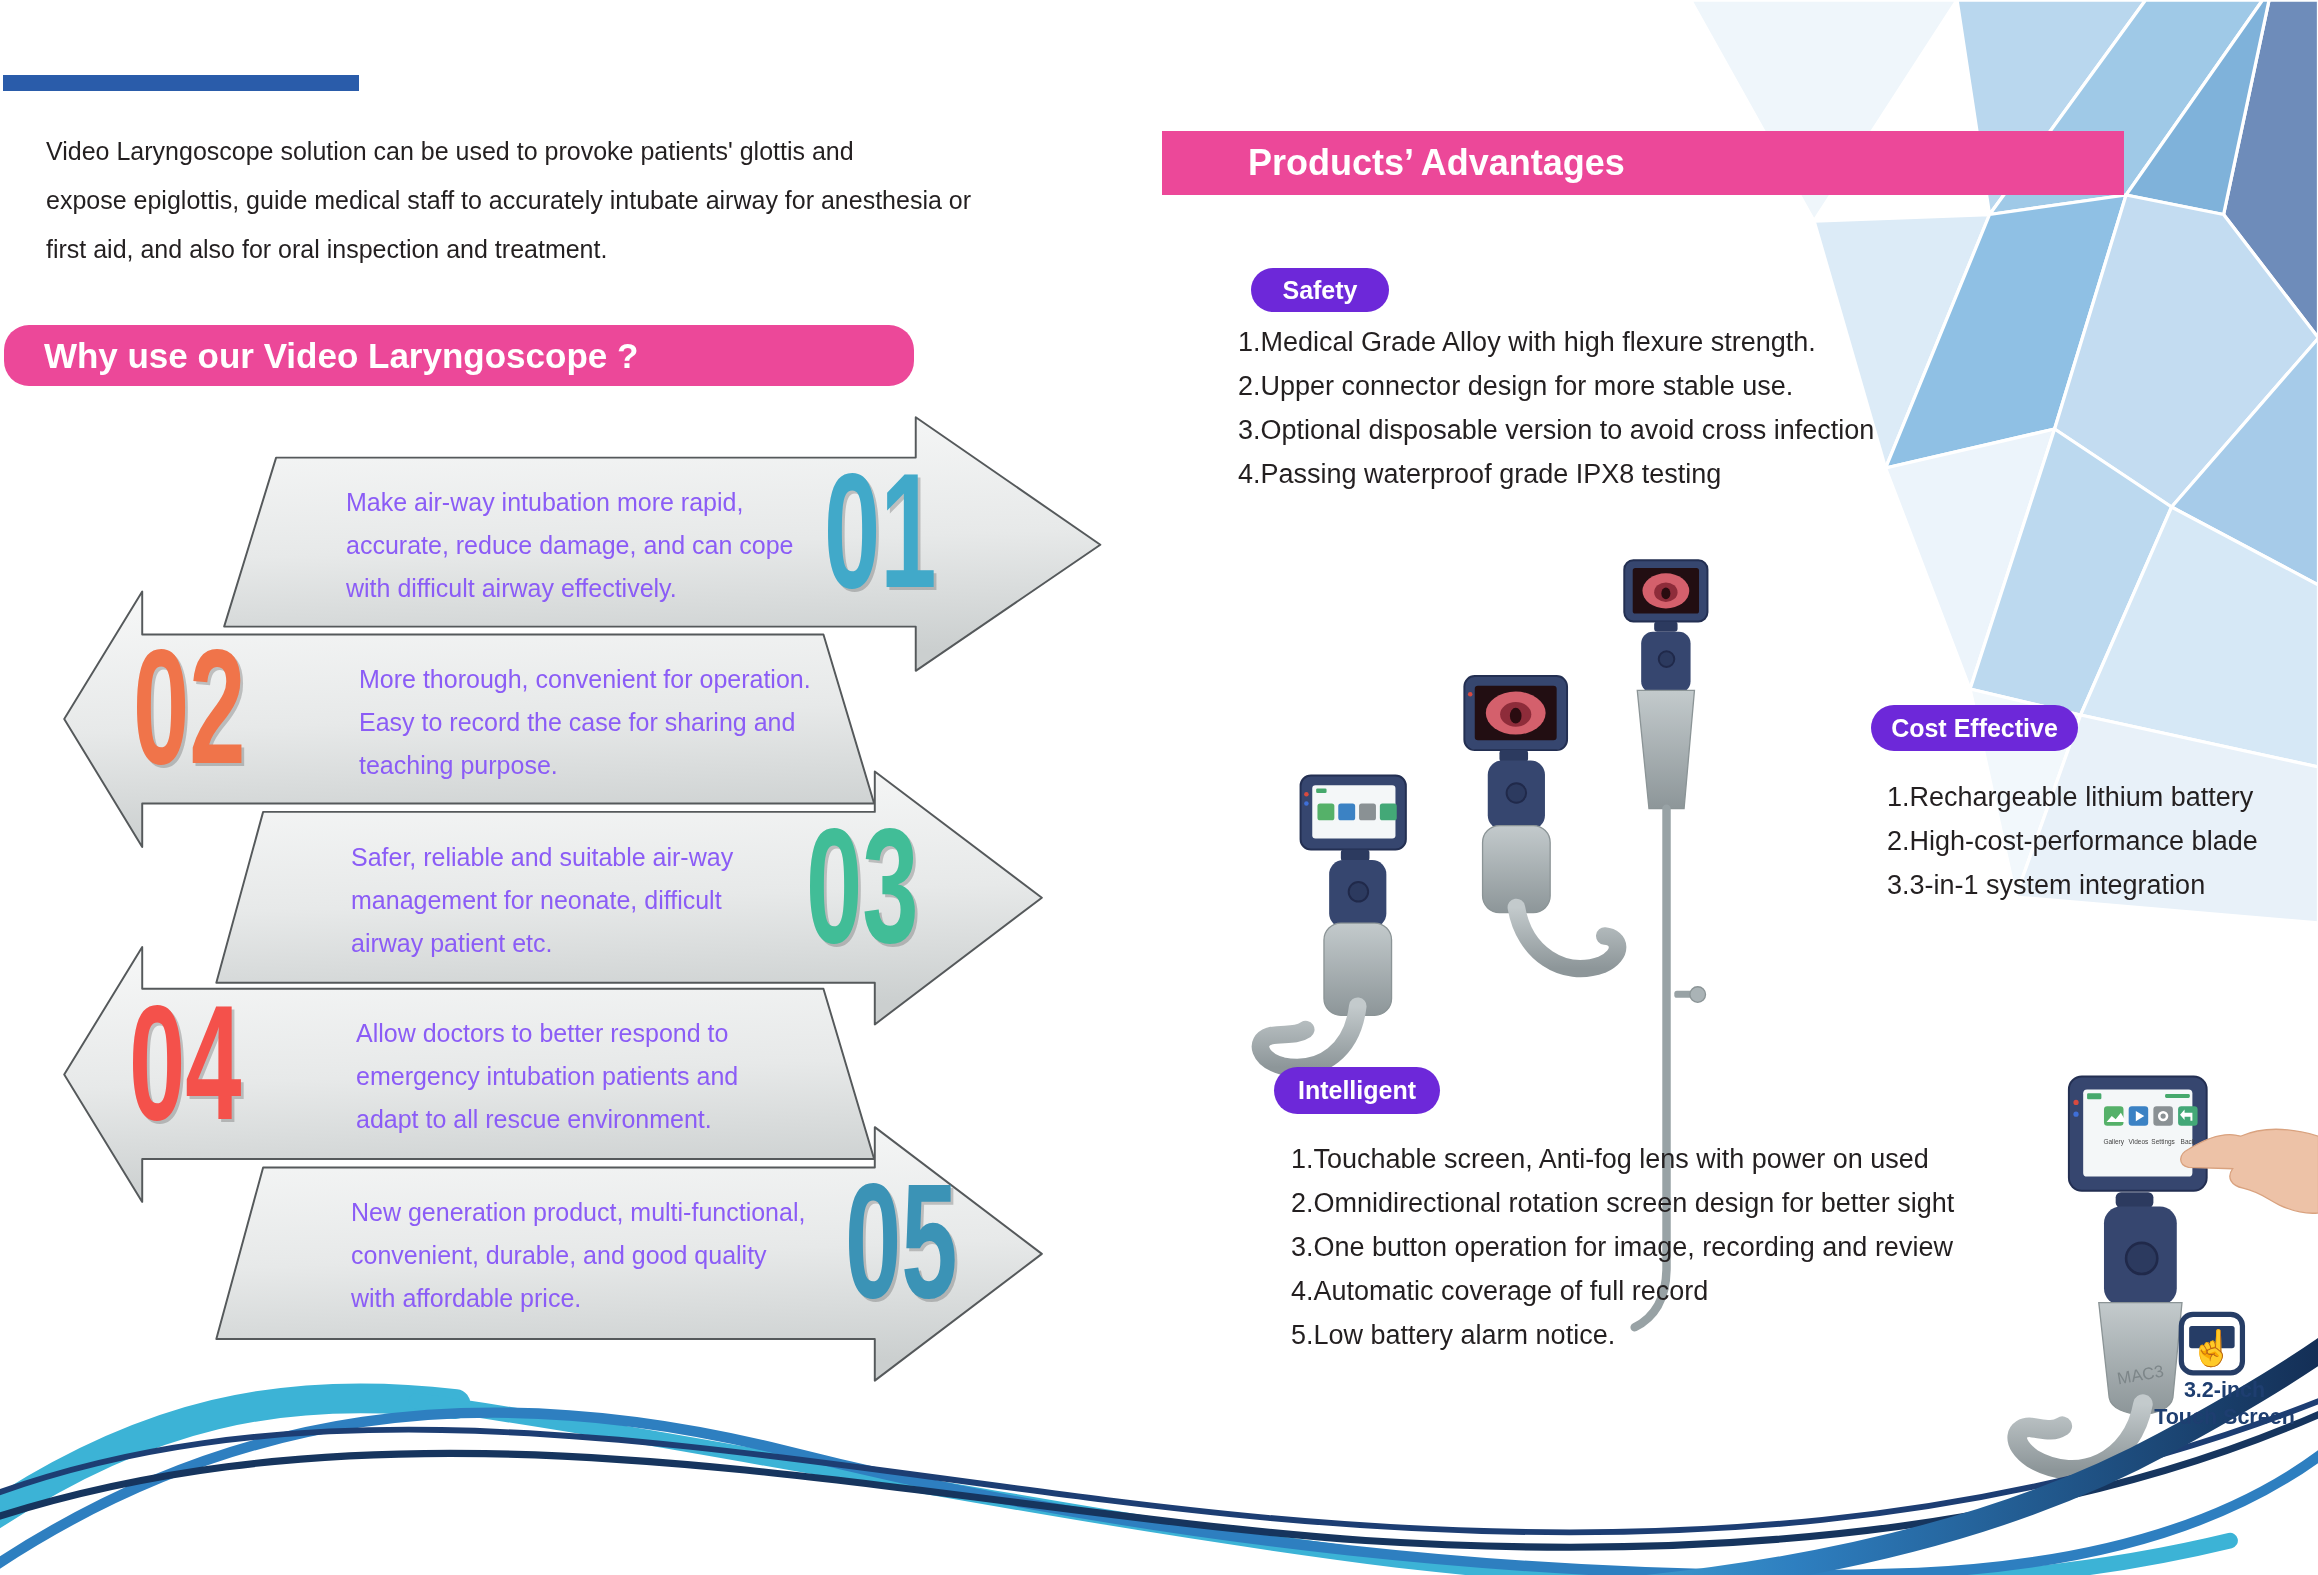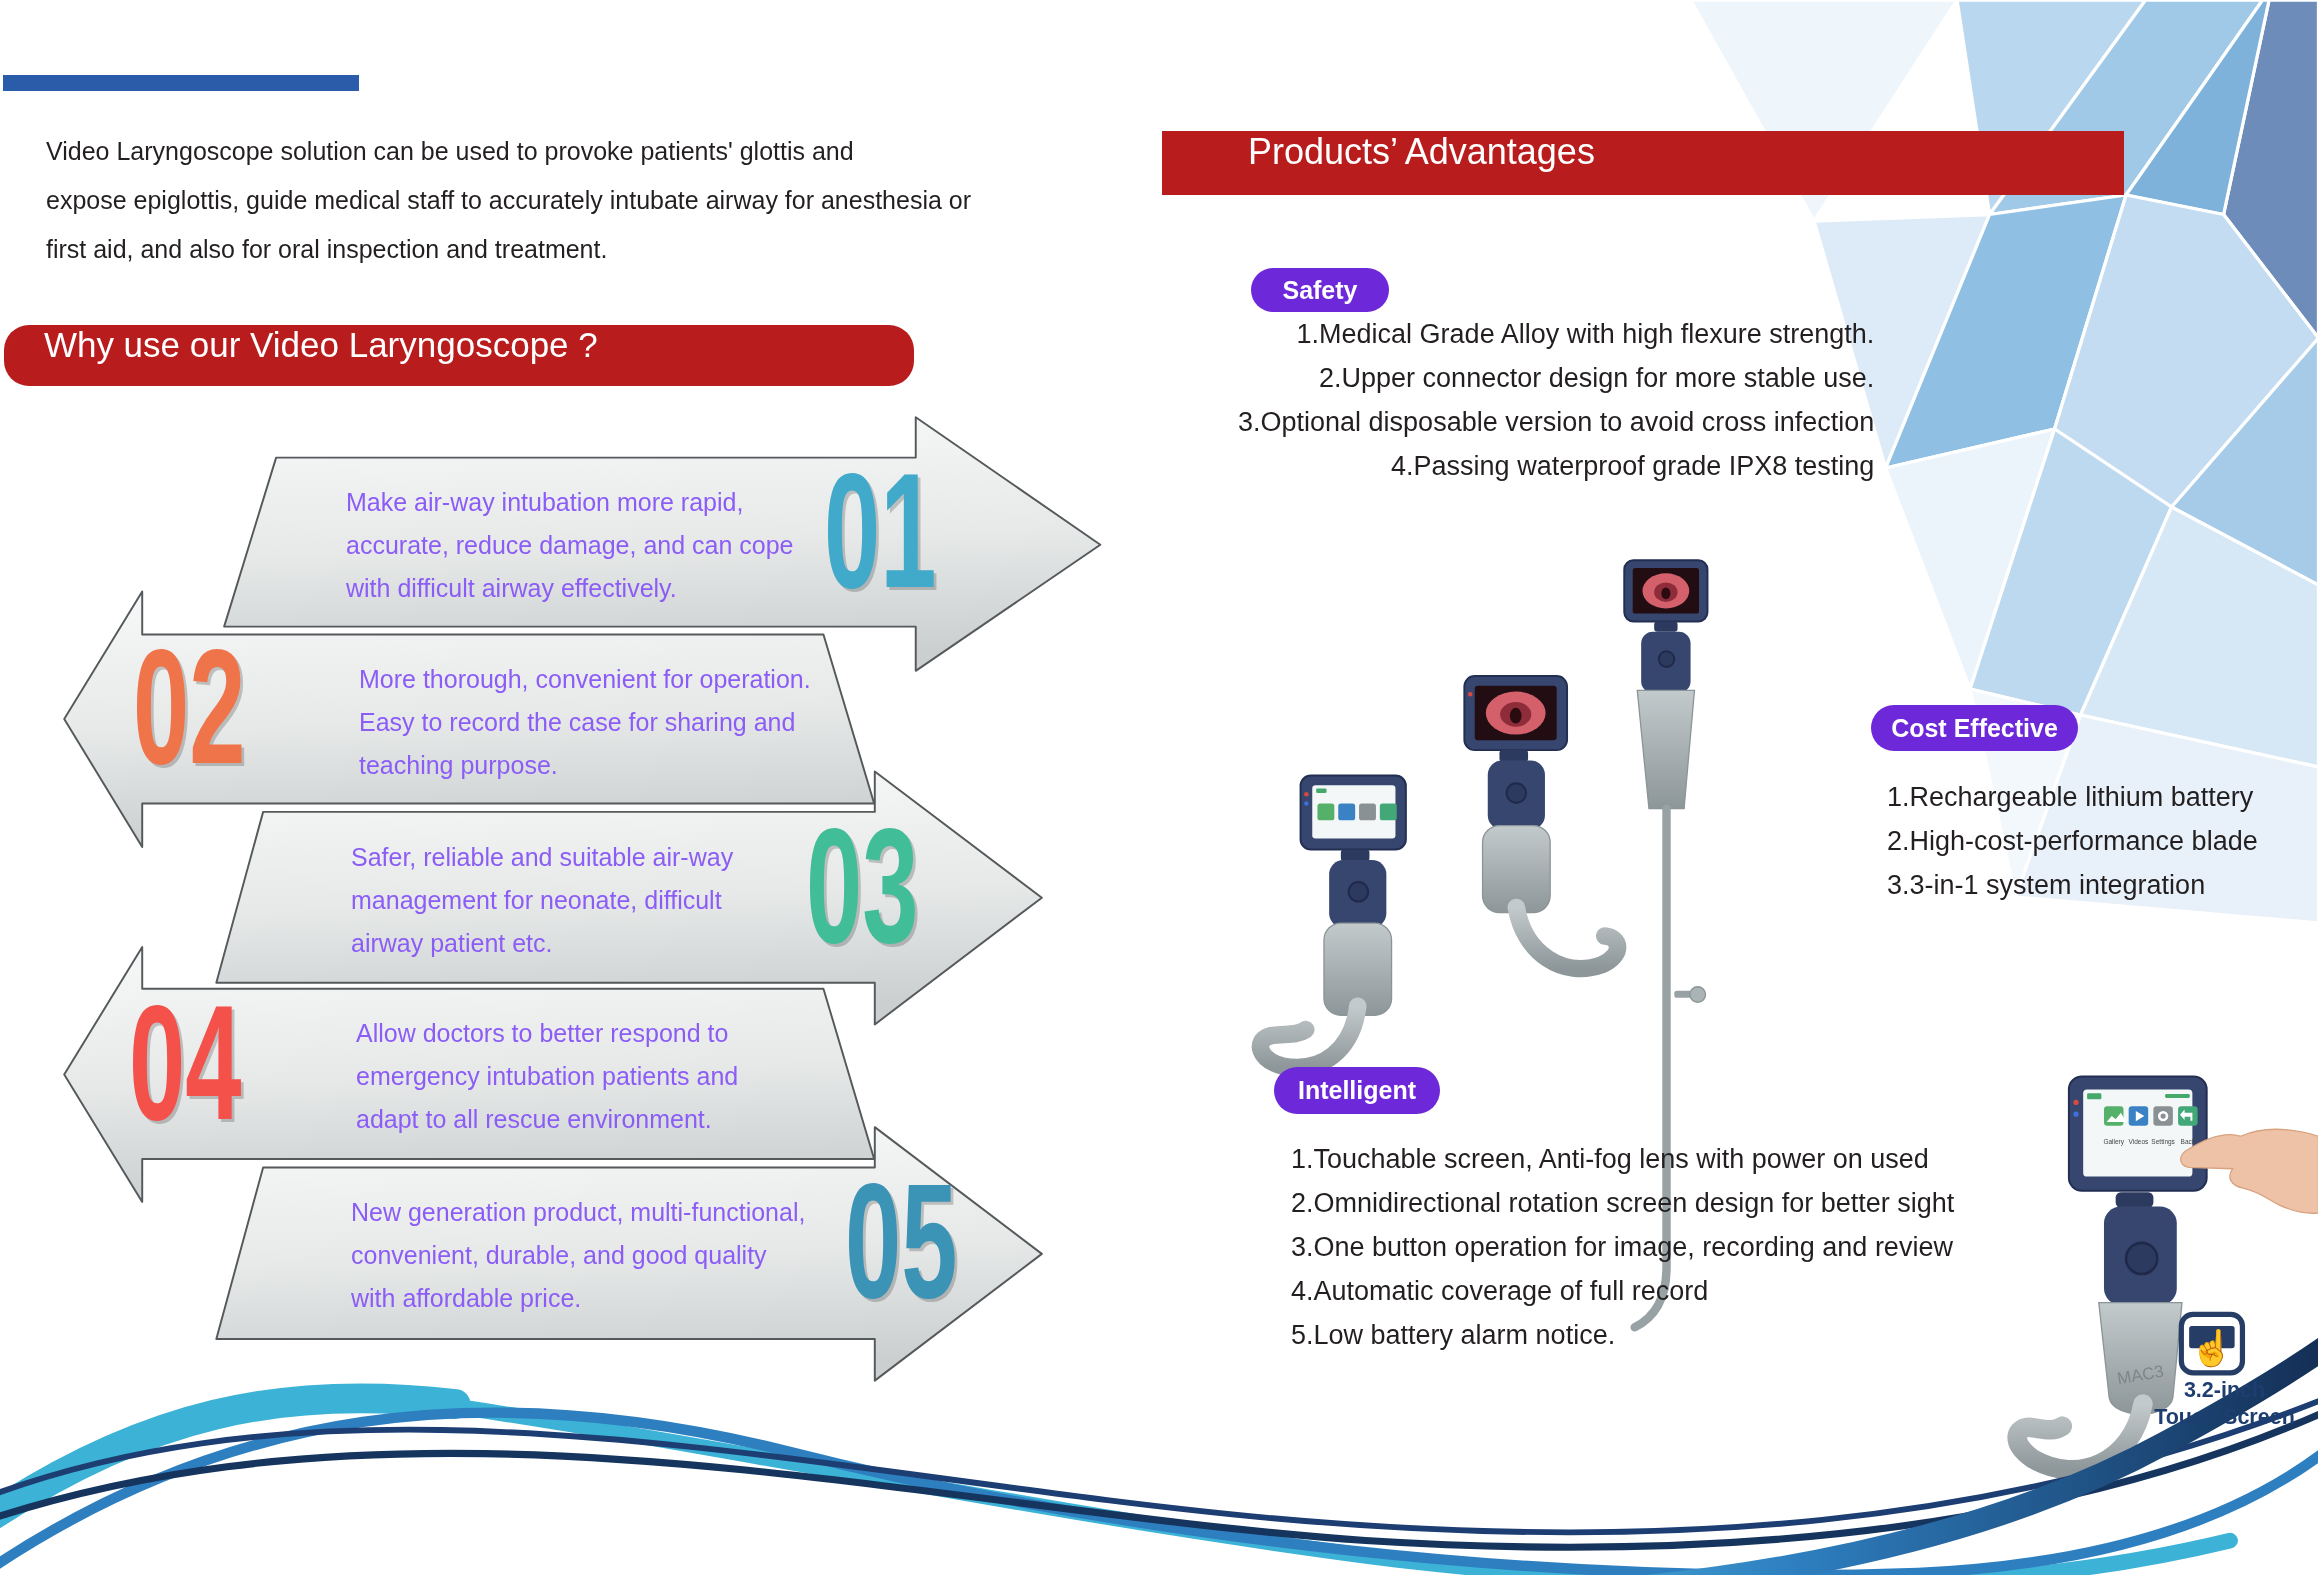--- a/index.html
+++ b/index.html
@@ -3,30 +3,30 @@
 <meta charset="utf-8">
 <style>
   html,body{margin:0;padding:0;background:#fff;}
   .page{position:relative;width:2319px;height:1575px;background:#ffffff;overflow:hidden;
         font-family:"Liberation Sans",sans-serif;color:#231f20;}
   .abs{position:absolute;}
   .bg{position:absolute;left:0;top:0;z-index:0;}
   .layer{z-index:2;}
   .accent{left:3.3px;top:75px;width:356px;height:15.6px;background:#2a5caa;}
   .intro{left:46px;top:127px;font-size:25px;line-height:49px;}
-  .banner{background:#b91c1c;color:#fff;font-weight:normal;display:flex;}
+  .banner{background:#ec4899;color:#fff;font-weight:bold;display:flex;align-items:center;}
   .banner.why{left:3.9px;top:325px;width:870px;height:61px;font-size:35px;padding-left:40px;border-radius:25px;}
   .banner.adv{left:1162px;top:131px;width:876px;height:64px;font-size:36px;padding-left:86px;}
   .pill{background:#6d28d9;color:#fff;font-weight:bold;font-size:25px;display:flex;
         align-items:center;justify-content:center;border-radius:23.4px;}
   .pill.safety{left:1251px;top:268px;width:138px;height:44px;}
   .pill.cost{left:1871px;top:705px;width:207px;height:46px;}
   .pill.intel{left:1274px;top:1067px;width:166px;height:47px;}
   .list{font-size:27px;line-height:44px;}
-  .list.safety{left:1238px;top:312px;text-align:right;}
+  .list.safety{left:1238px;top:320px;}
   .list.cost{left:1887px;top:775px;}
   .list.intel{left:1263px;top:1137px;margin-left:28px;}
   .num{font-weight:bold;font-size:163px;line-height:1;transform:scaleX(.62);transform-origin:0 0;
        text-shadow:4.6px 3.3px 0 rgba(70,70,70,.28);}
   .n1{left:824px;top:449px;color:#41a9c9;}
   .n2{left:133px;top:625px;color:#f0744a;}
   .n3{left:806px;top:804px;color:#41bd97;}
   .n4{left:129px;top:981px;color:#f4514b;}
   .n5{left:845px;top:1159px;color:#3b93b6;}
   .atext{font-size:25px;line-height:43px;color:#8b5cf6;}

